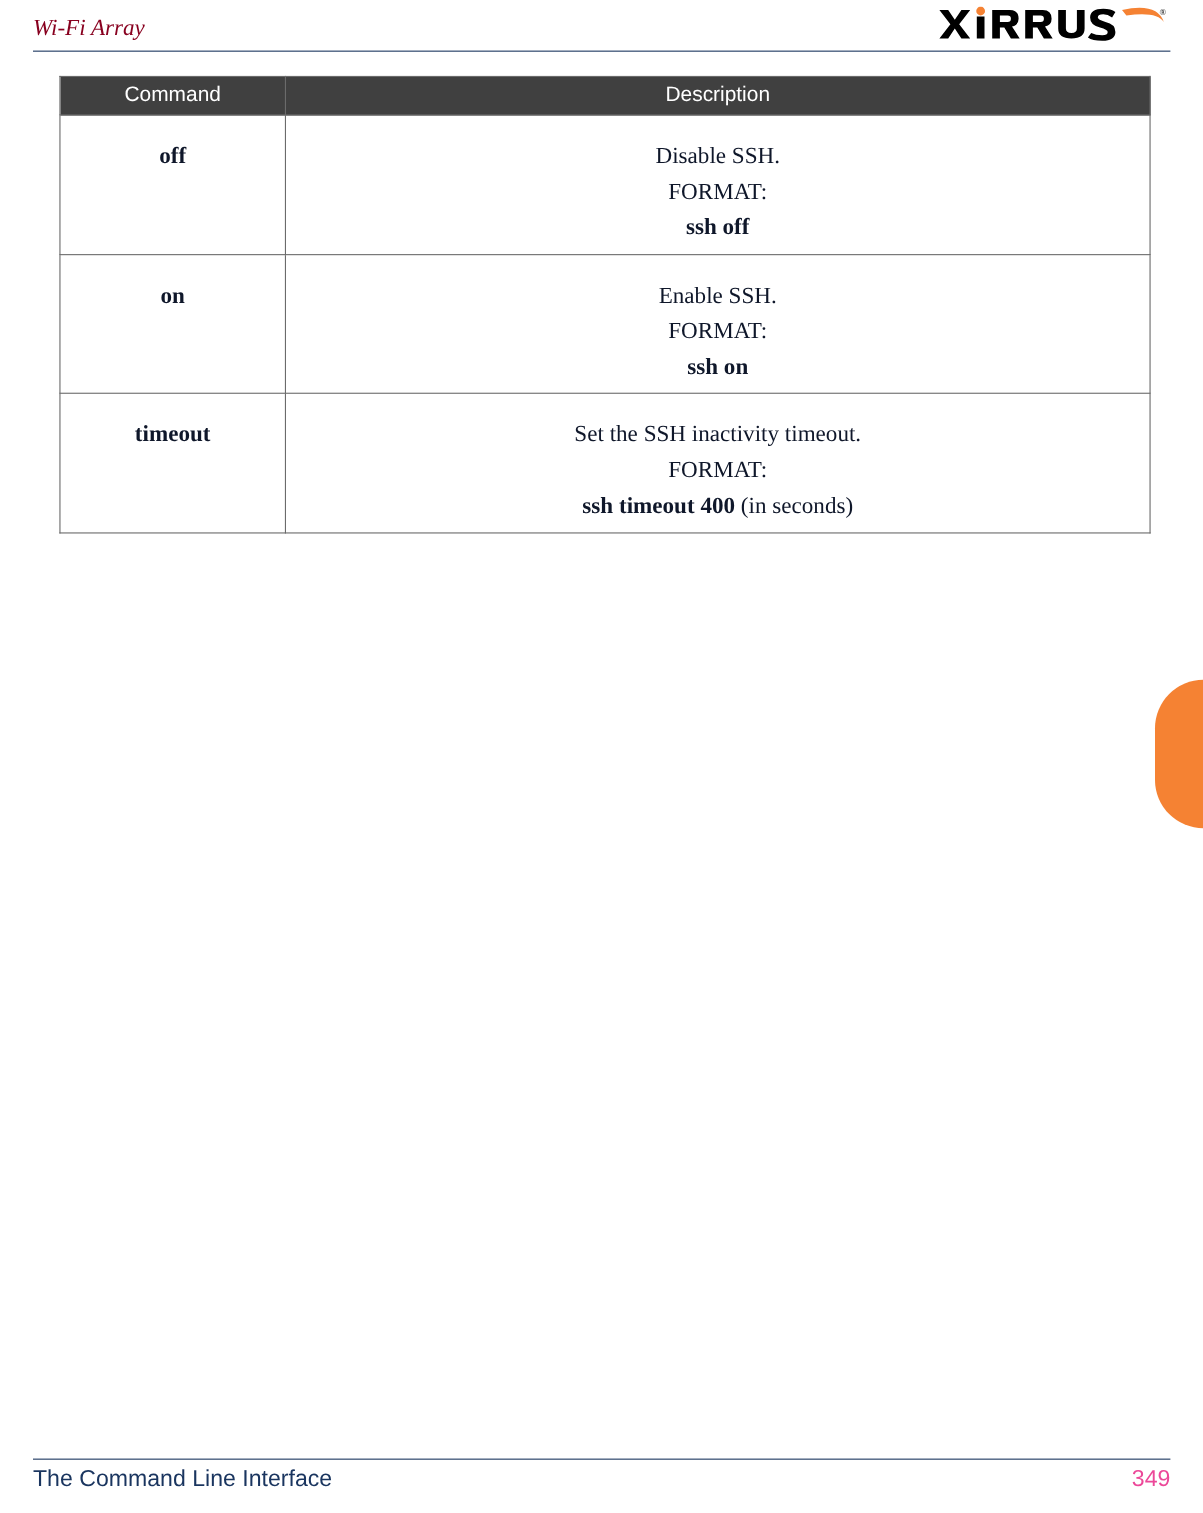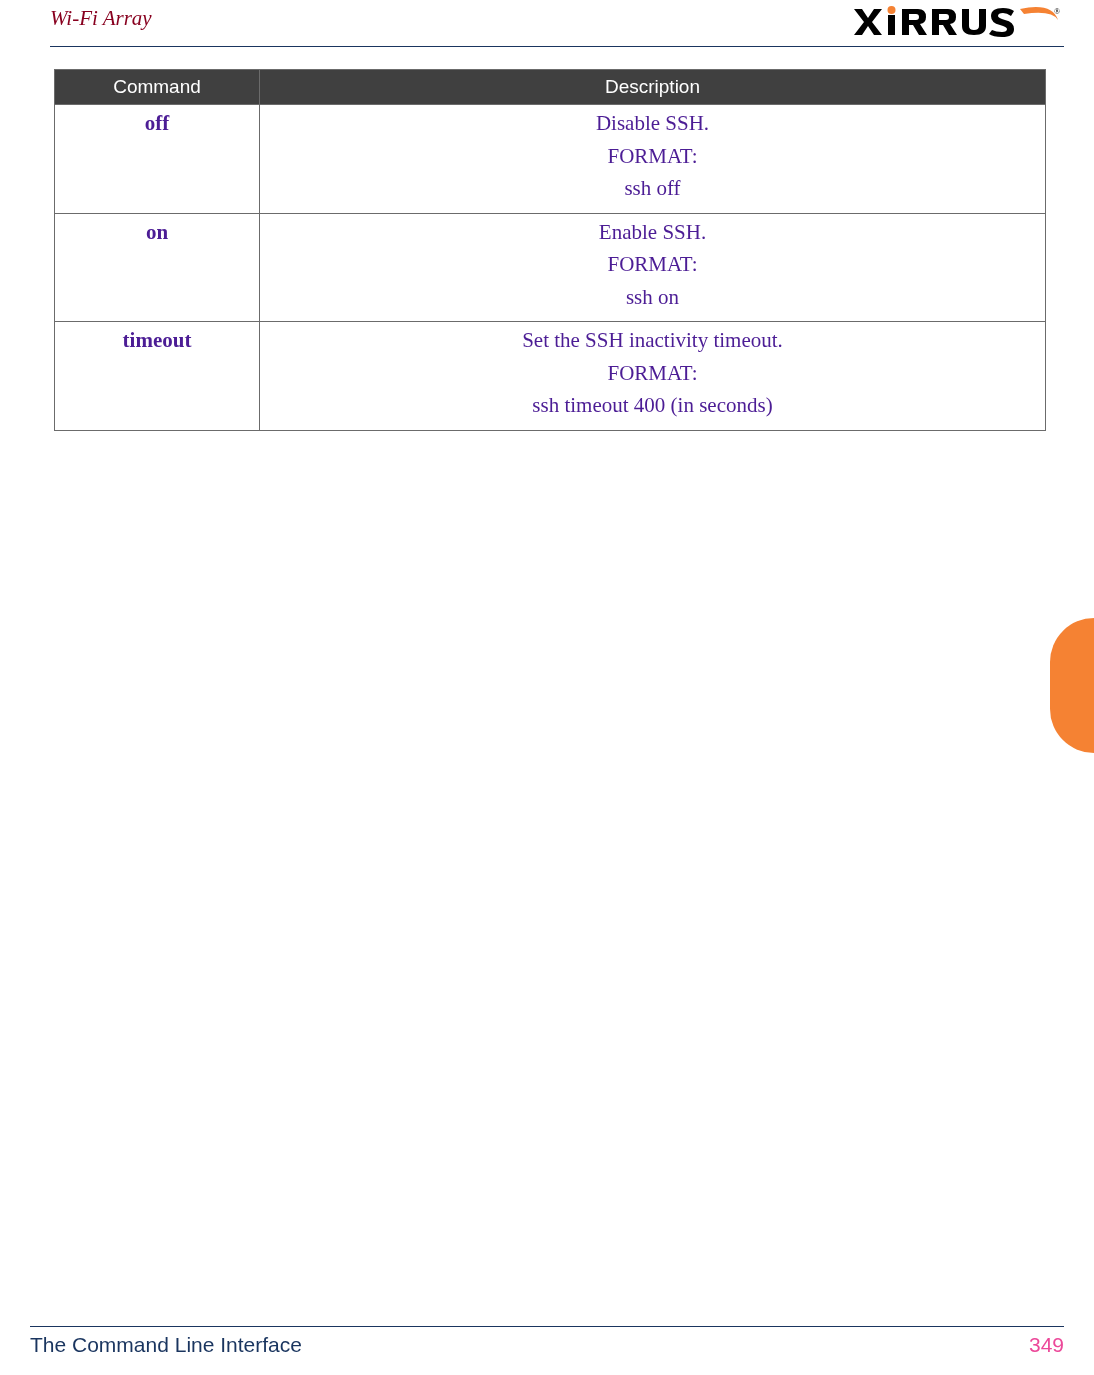--- a/index.html
+++ b/index.html
@@ -14,24 +14,23 @@
     .page {
       position: absolute;
       left: 30px;
       top: 0;
       width: 1034px;
       height: 1375px;
     }
     .header {
       display: flex;
       justify-content: space-between;
-      align-items: flex-start;
+      align-items: flex-end;
       padding: 6px 0 8px 0;
       border-bottom: 1.5px solid #1a355f;
-      margin-left: 20px;
     }
     .header-title {
       color: #88001f;
       font-size: 21px;
       font-style: italic;
       font-weight: normal;
     }
     .logo {
       display: flex;
       align-items: center;
@@ -51,35 +50,35 @@
       color: #ffffff;
       font-weight: normal;
       font-family: Arial, Helvetica, sans-serif;
       font-size: 19px;
       padding: 6px 8px;
       border: 1px solid #6b6b6b;
       text-align: center;
     }
     .cmd-table td {
       border: 1px solid #6b6b6b;
-      padding: 2px 10px 8px 10px;
+      padding: 20px 10px 8px 10px;
       vertical-align: top;
       font-size: 21px;
       line-height: 1.55;
-      color: #4c1d95;
+      color: #0f172a;
     }
     .cmd-col {
       width: 205px;
       text-align: center;
       font-weight: bold;
     }
     .desc-line { display: block; text-align: center; }
     .desc-main { }
     .desc-format-label { }
-    .desc-example-bold { font-weight: normal; }
+    .desc-example-bold { font-weight: bold; }
     .desc-example-suffix { font-weight: normal; }
     .side-tab {
       position: absolute;
       right: 0;
       top: 618px;
       width: 44px;
       height: 135px;
       background: #f58233;
       border-top-left-radius: 44px;
       border-bottom-left-radius: 44px;

